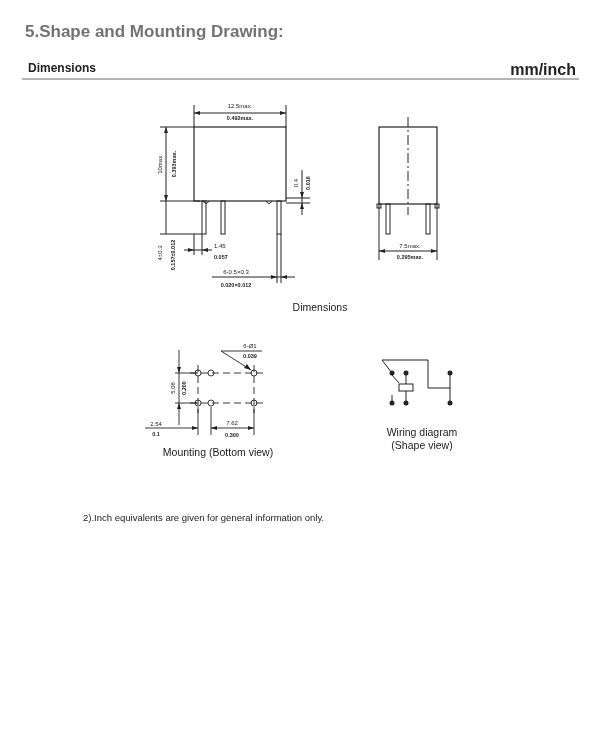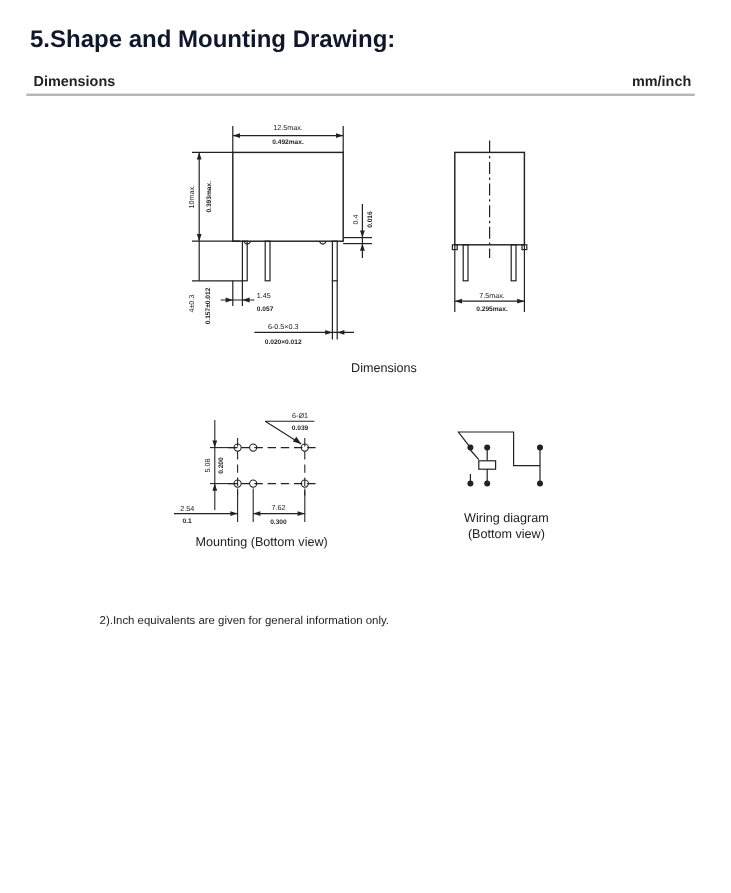--- a/index.html
+++ b/index.html
@@ -1,20 +1,20 @@
 <!DOCTYPE html>
 <html><head>
 <meta charset="utf-8">
 <style>
   html, body { margin: 0; padding: 0; background: #ffffff; }
   body { width: 609px; height: 744px; position: relative; overflow: hidden; font-family: "Liberation Sans", sans-serif; color: #111; }
   .abs { position: absolute; }
-  .section-title { left: 25px; top: 22px; font-size: 20px; font-weight: bold; color: #0f172a; }
+  .section-title { left: 25px; top: 22px; font-size: 17px; font-weight: bold; color: #737373; }
   .sub-left { left: 28px; top: 61px; font-size: 12px; font-weight: bold; color: #222; }
-  .sub-right { right: 33px; top: 61px; font-size: 12px; font-weight: bold; color: #222; }
+  .sub-right { right: 33px; top: 61px; font-size: 16px; font-weight: bold; color: #222; }
   .rule { left: 22px; top: 78px; width: 480px; height: 2px; background: #b5b5b5; width: 480px; }
   .caption { font-size: 10.5px; color: #222; text-align: center; }
   .notes { left: 30px; top: 511px; font-size: 9.5px; color: #222; line-height: 13px; }
   .notes .l2 { padding-left: 53px; text-align: right; }
   svg text { font-family: "Liberation Sans", sans-serif; fill: #222; }
 </style>
 </head>
 <body>
 
 <div class="abs section-title">5.Shape and Mounting Drawing:</div>
@@ -162,18 +162,18 @@
       <circle cx="36" cy="23" r="2.5"></circle>
       <circle cx="80" cy="23" r="2.5"></circle>
     <circle cx="22" cy="53" r="2.5"></circle>
       <circle cx="36" cy="53" r="2.5"></circle>
       <circle cx="80" cy="53" r="2.5"></circle>
   </g>
 </svg>
 
 <div class="abs caption" style="left:372px;top:426px;width:100px;line-height:13px;text-align:center;">
   <div>Wiring diagram</div>
-  <div>(Bottom view)</div>
+  <div>(Shape view)</div>
 </div>
 
 <div class="abs notes">
   <div class="l2">2).Inch equivalents are given for general information only.</div>
 </div>
 
 </body></html>

